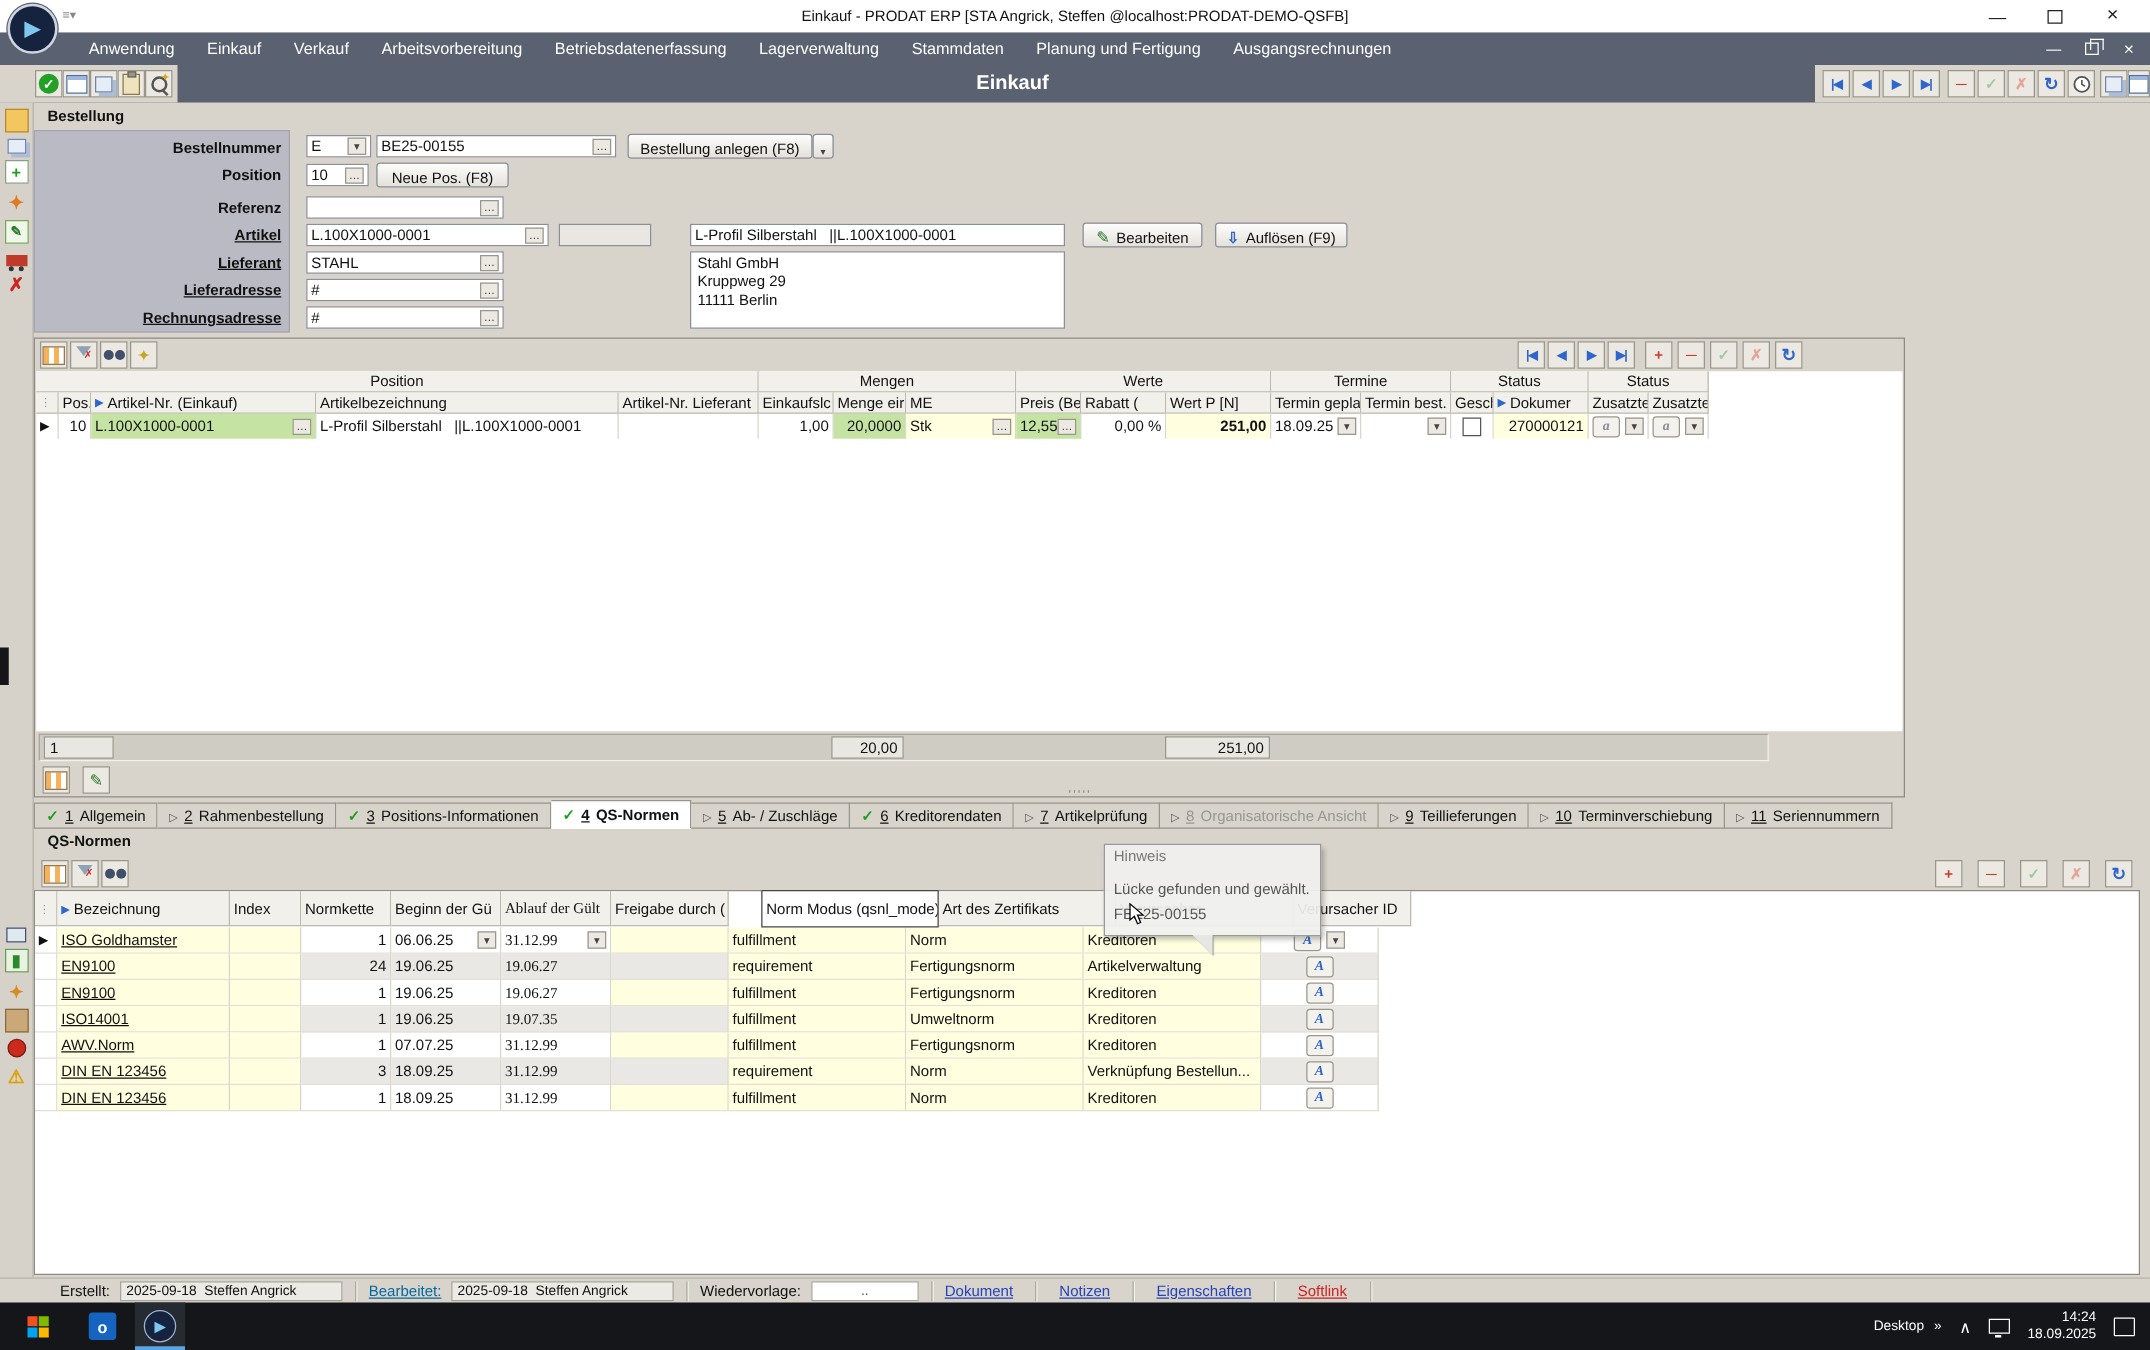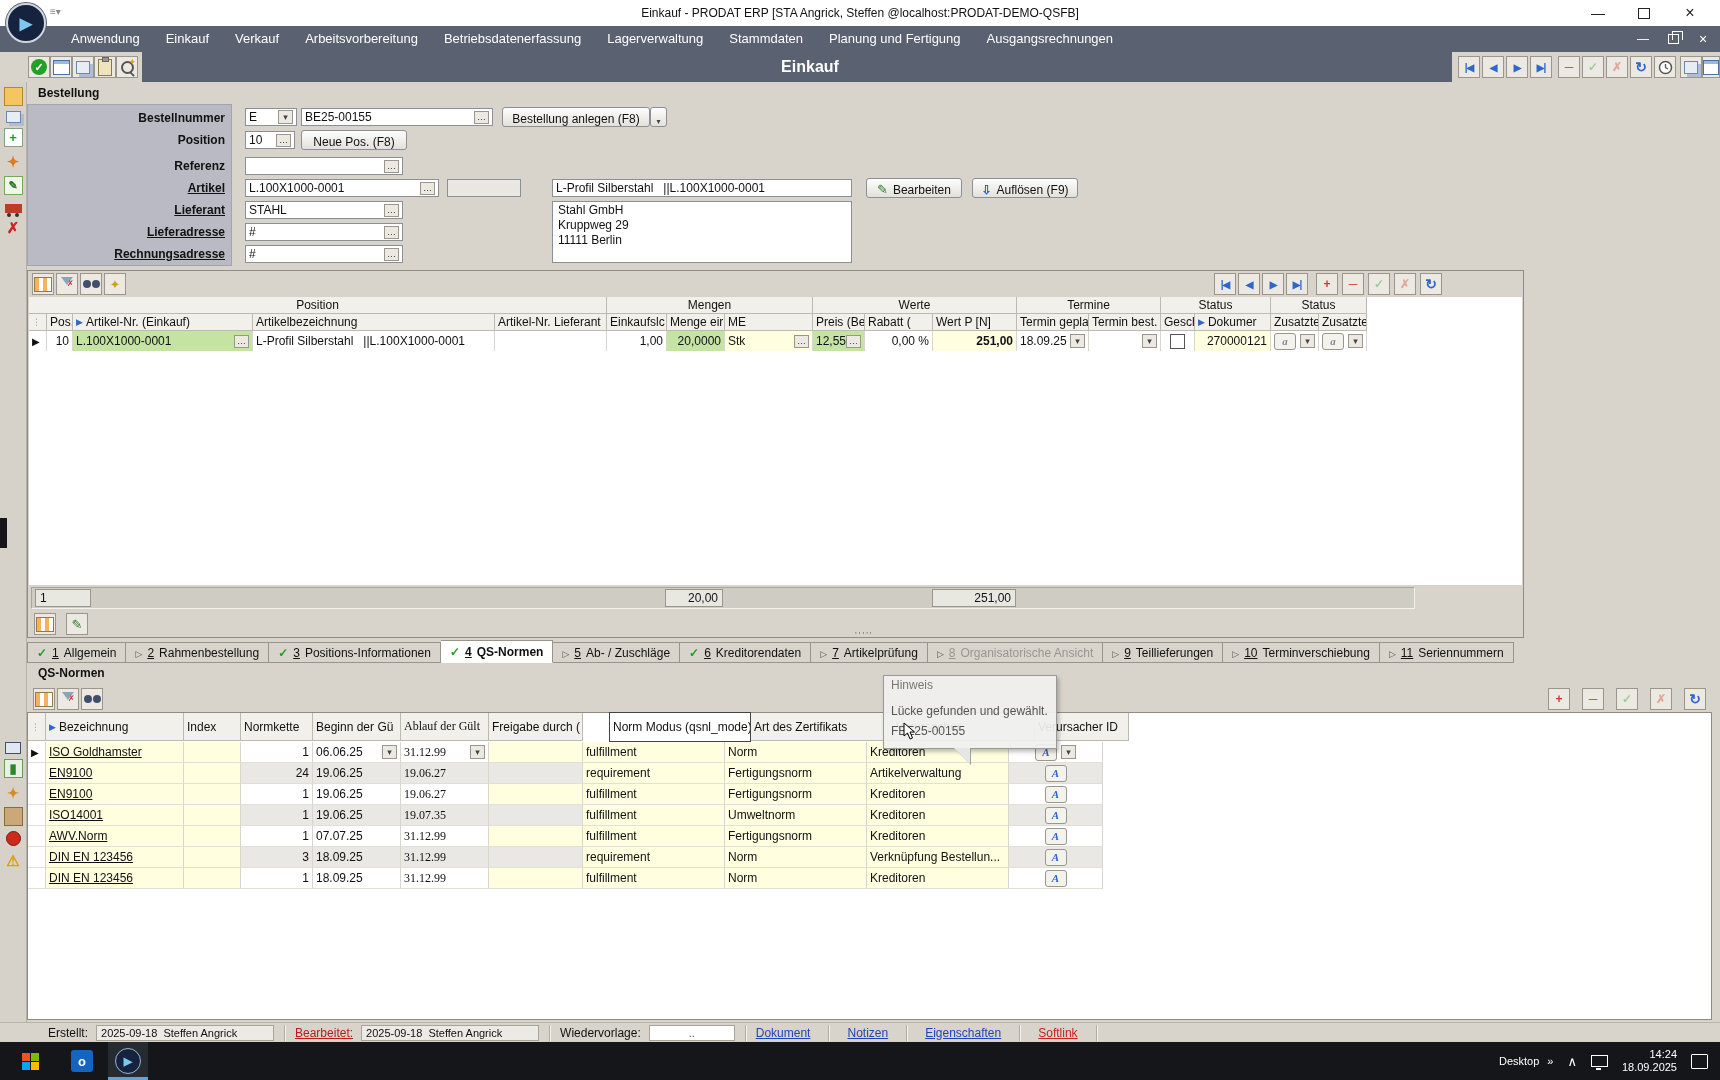--- a/index.html
+++ b/index.html
@@ -720,21 +720,21 @@
   </div>
 
   <svg class="t cursor-svg" style="left:903px;top:722px;" width="14" height="18" viewBox="0 0 14 18">
     <path d="M1,1 L1,14 L4.5,11 L7,17 L9.5,16 L7,10 L11.5,10 Z" fill="#fff" stroke="#000" stroke-width="1"></path>
   </svg>
 
   <div class="t statusbar">
     <span style="margin-left:48px;">Erstellt:</span>
     <span class="sbox pre" style="margin-left:8px;width:178px;">2025-09-18  Steffen Angrick</span>
     <span class="sep"></span>
-    <span class="slink" style="color:#b91c1c;">Bearbeitet:</span>
+    <span class="slink" style="color:#0369a1;">Bearbeitet:</span>
     <span class="sbox pre" style="margin-left:8px;width:178px;">2025-09-18  Steffen Angrick</span>
     <span class="sep"></span>
     <span>Wiedervorlage:</span>
     <span class="sbox" style="margin-left:8px;width:86px;background:#fff;text-align:center;color:#555;">..</span>
     <span class="sep"></span>
     <span class="slink" style="color:#2244bb;">Dokument</span>
     <span class="sep" style="margin:0 18px;"></span>
     <span class="slink" style="color:#2244bb;">Notizen</span>
     <span class="sep" style="margin:0 18px;"></span>
     <span class="slink" style="color:#2244bb;">Eigenschaften</span>

